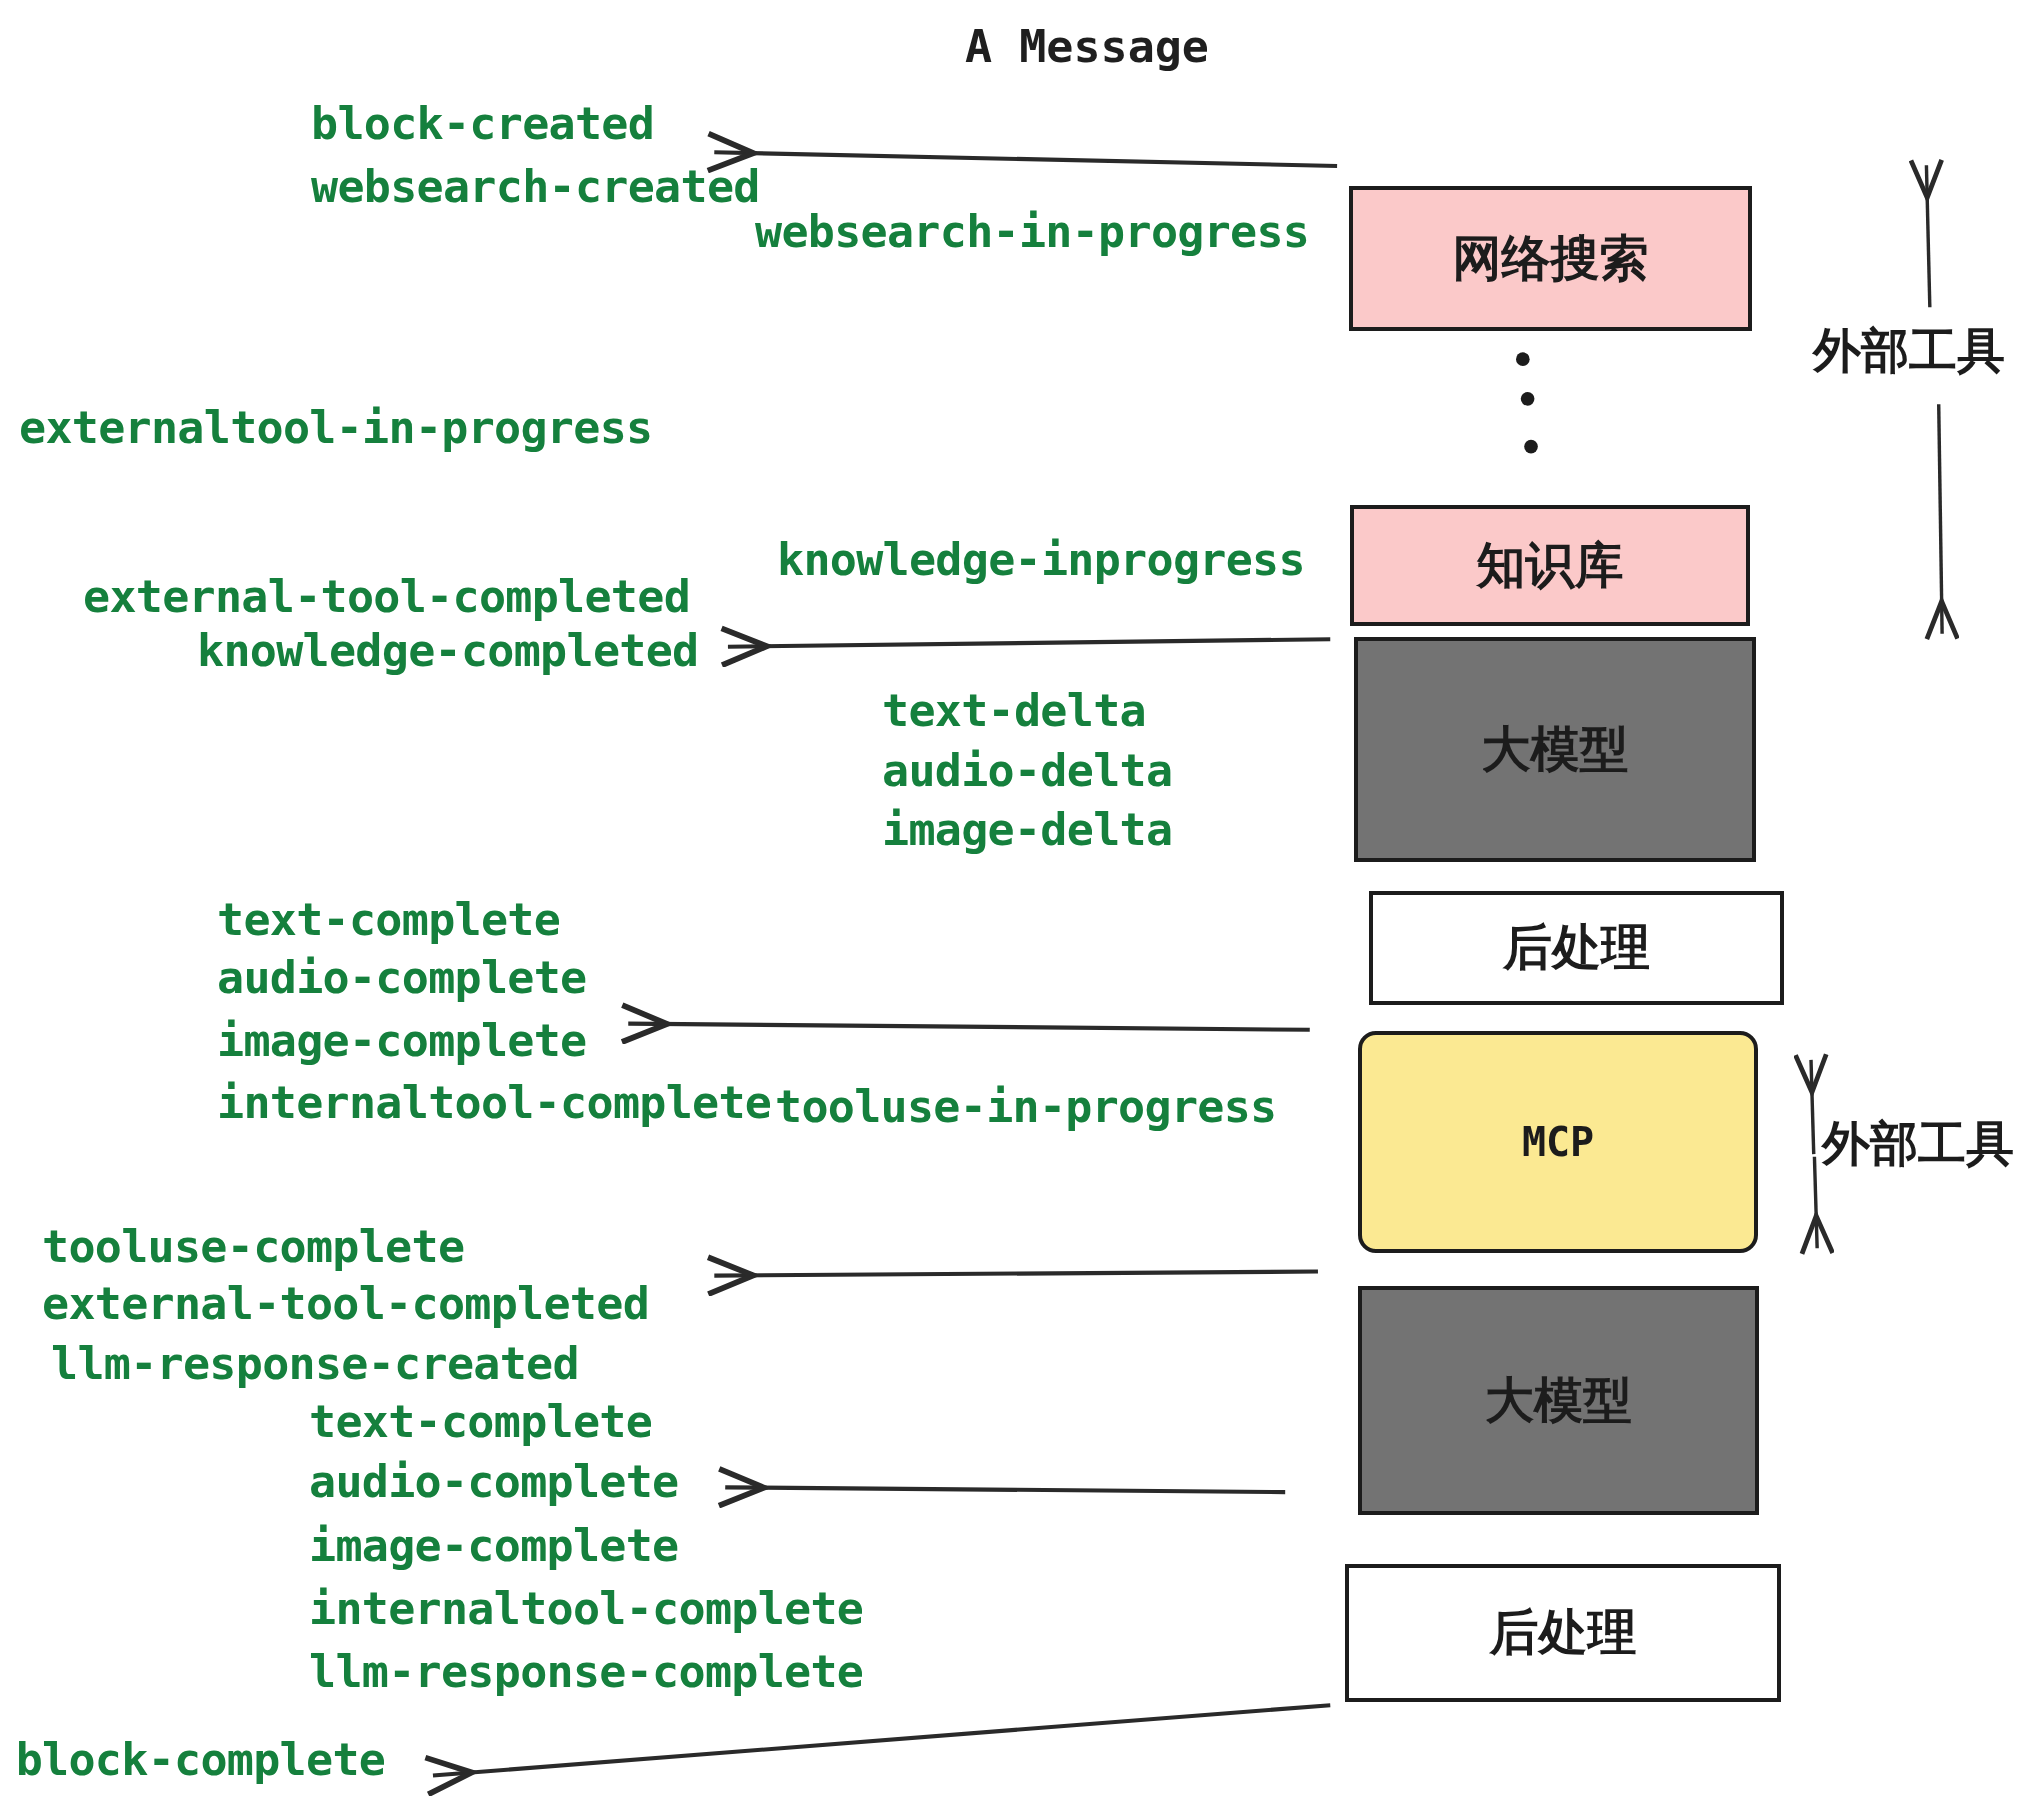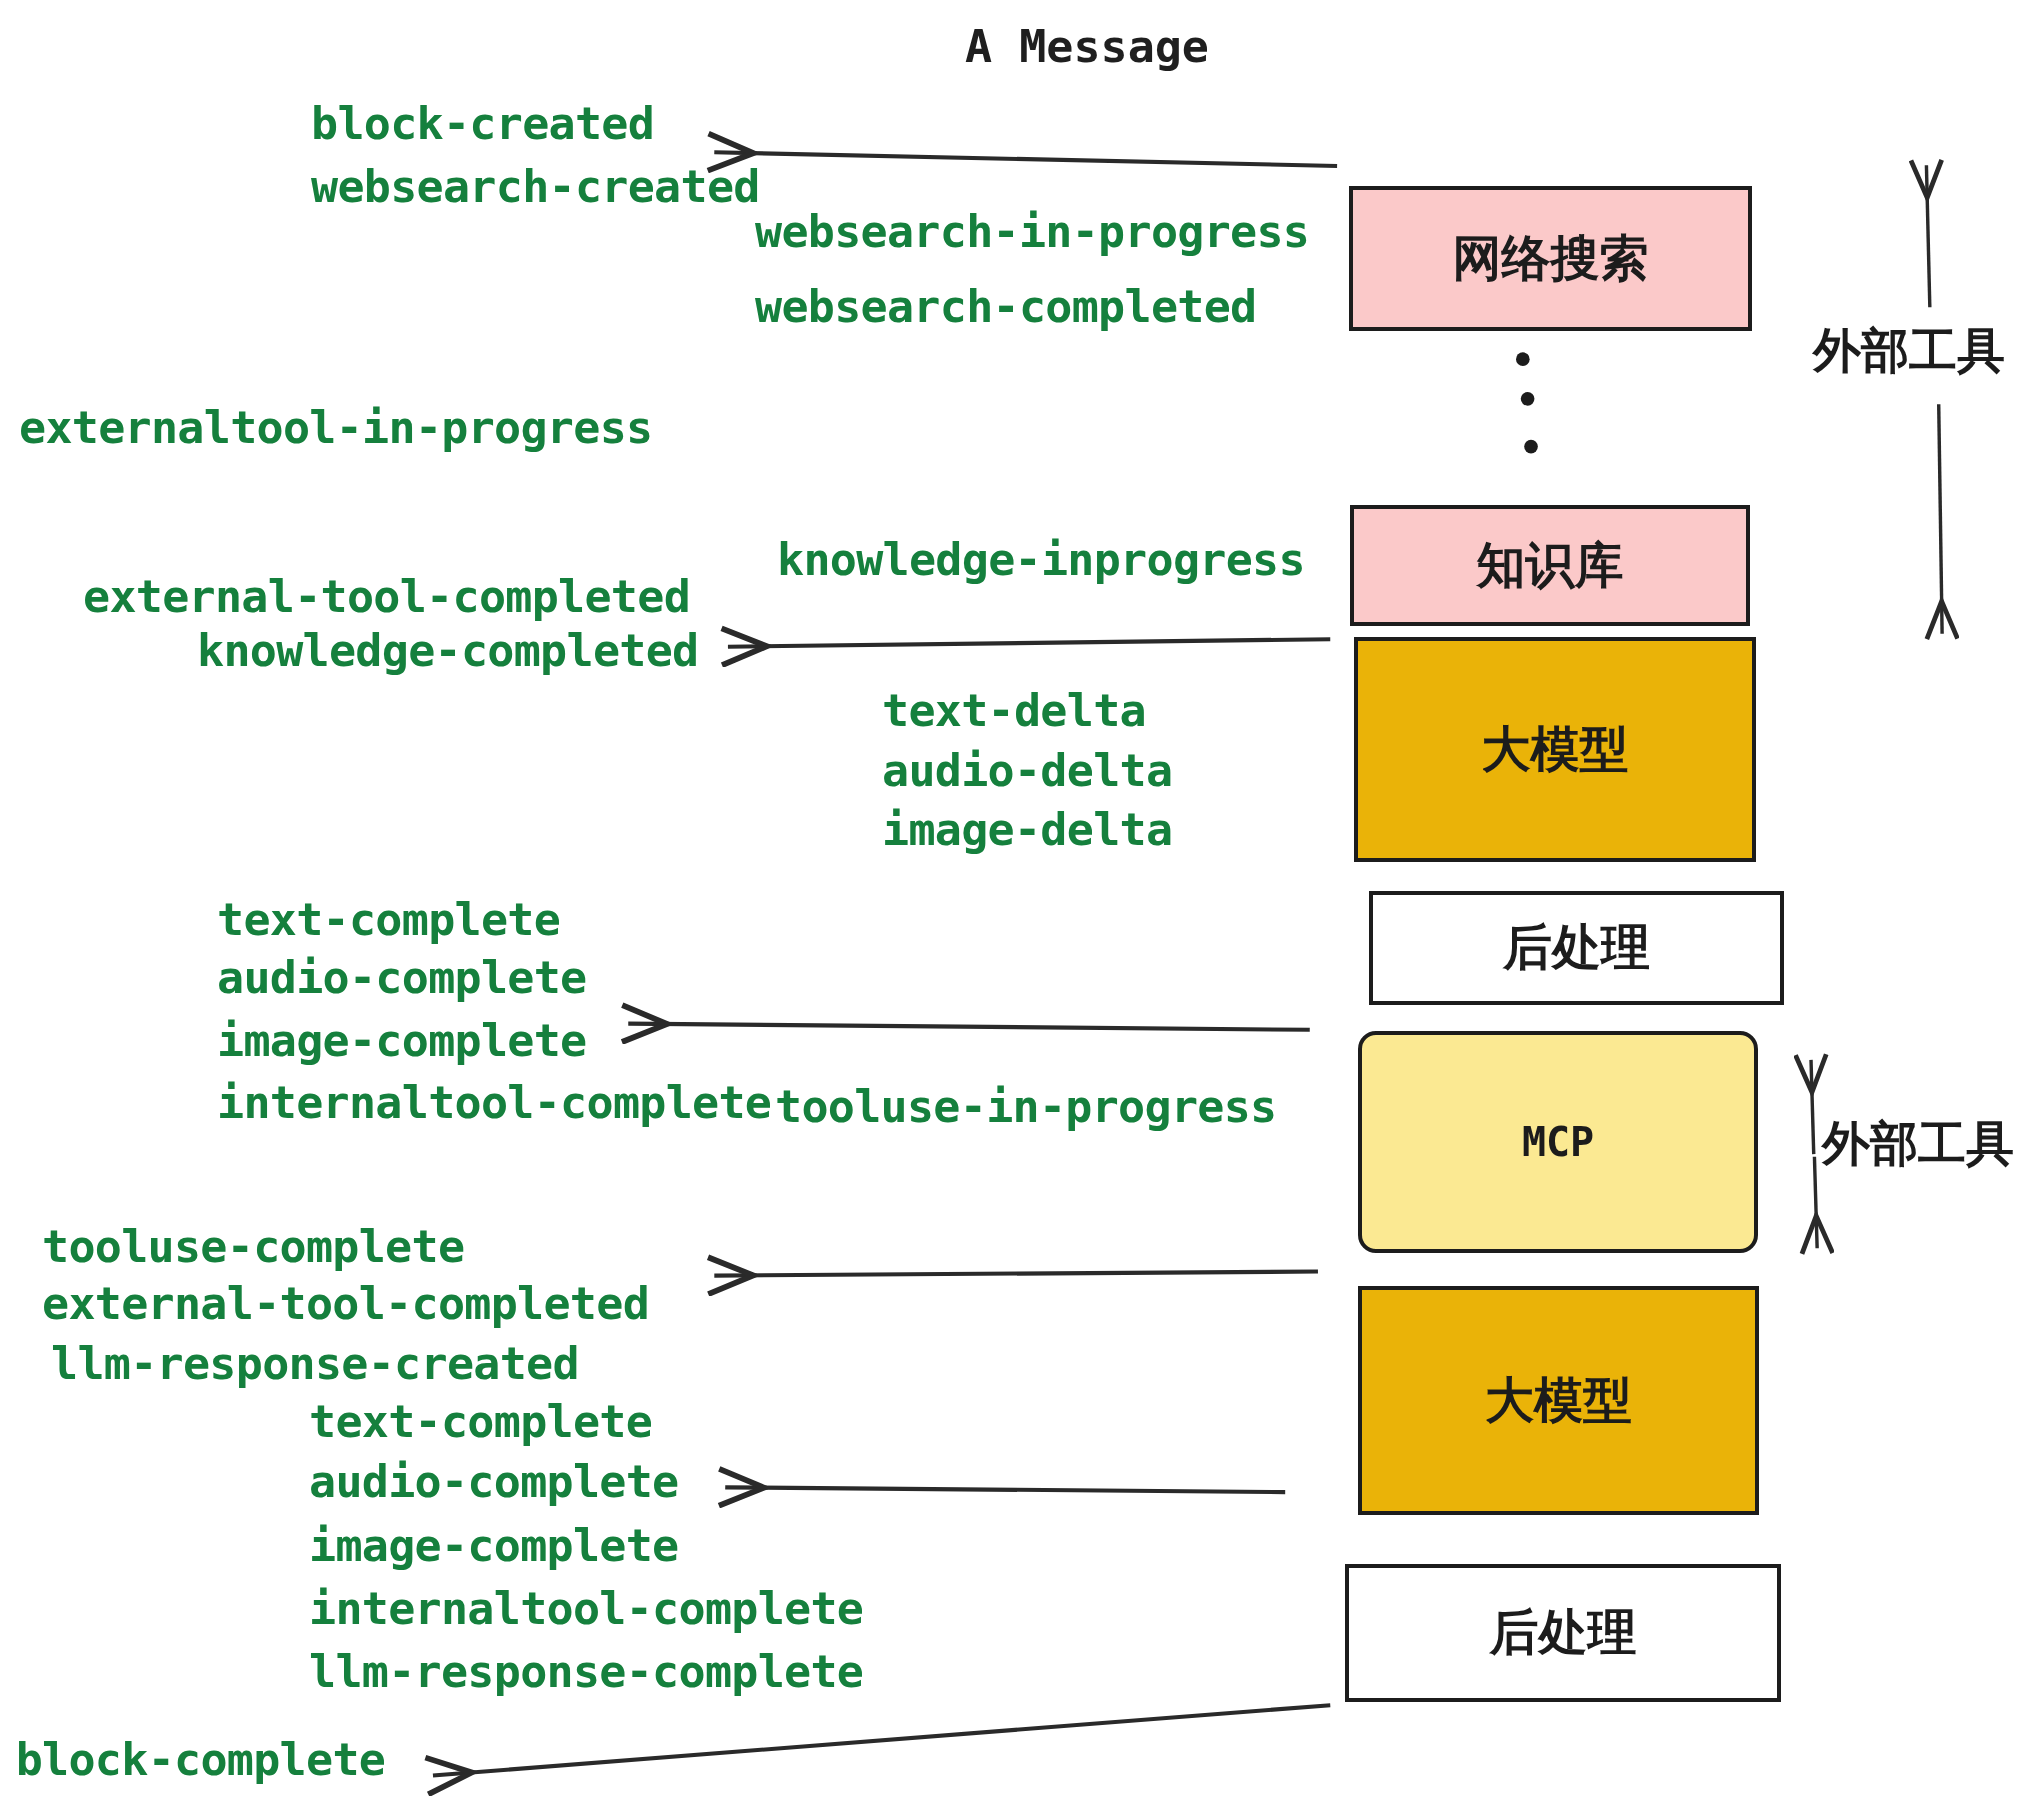--- a/index.html
+++ b/index.html
@@ -37,21 +37,21 @@
     display: flex;
     align-items: center;
     justify-content: center;
     font-family: "Liberation Sans", sans-serif;
     font-size: 49px;
     font-weight: 600;
     color: #1c1c1c;
     white-space: nowrap;
   }
   .box.pink   { background: #fbc9c9; }
-  .box.green  { background: #eab308; }
+  .box.green  { background: #737373; }
   .box.yellow { background: #fbe992; border-radius: 18px; }
   .box.white  { background: #ffffff; }
   .box.mono-label {
     font-family: "DejaVu Sans Mono", monospace;
     font-size: 40px;
     font-weight: bold;
   }
   .side-label {
     position: absolute;
     transform: translateY(-50%);
@@ -101,21 +101,20 @@
     <circle cx="2230" cy="526" r="10" fill="#1c1c1c"></circle>
     <circle cx="2237" cy="584" r="10" fill="#1c1c1c"></circle>
     <circle cx="2242" cy="654" r="10" fill="#1c1c1c"></circle>
   </svg>
 
   <div class="title" style="left:1087px; top:46px;">A Message</div>
 
   <div class="ev" style="left:311px;  top:123px;">block-created</div>
   <div class="ev" style="left:311px;  top:186px;">websearch-created</div>
   <div class="ev" style="left:755px; top:231px;">websearch-in-progress</div>
-  <div class="ev" style="left:755px; top:306px;">websearch-completed</div>
   <div class="ev" style="left:19px;   top:427px;">externaltool-in-progress</div>
   <div class="ev" style="left:777px; top:559px;">knowledge-inprogress</div>
   <div class="ev" style="left:83px;  top:596px;">external-tool-completed</div>
   <div class="ev" style="left:197px;  top:650px;">knowledge-completed</div>
   <div class="ev" style="left:882px; top:710px;">text-delta</div>
   <div class="ev" style="left:882px; top:770px;">audio-delta</div>
   <div class="ev" style="left:882px; top:829px;">image-delta</div>
   <div class="ev" style="left:217px;  top:919px;">text-complete</div>
   <div class="ev" style="left:217px;  top:977px;">audio-complete</div>
   <div class="ev" style="left:217px;  top:1040px;">image-complete</div>

